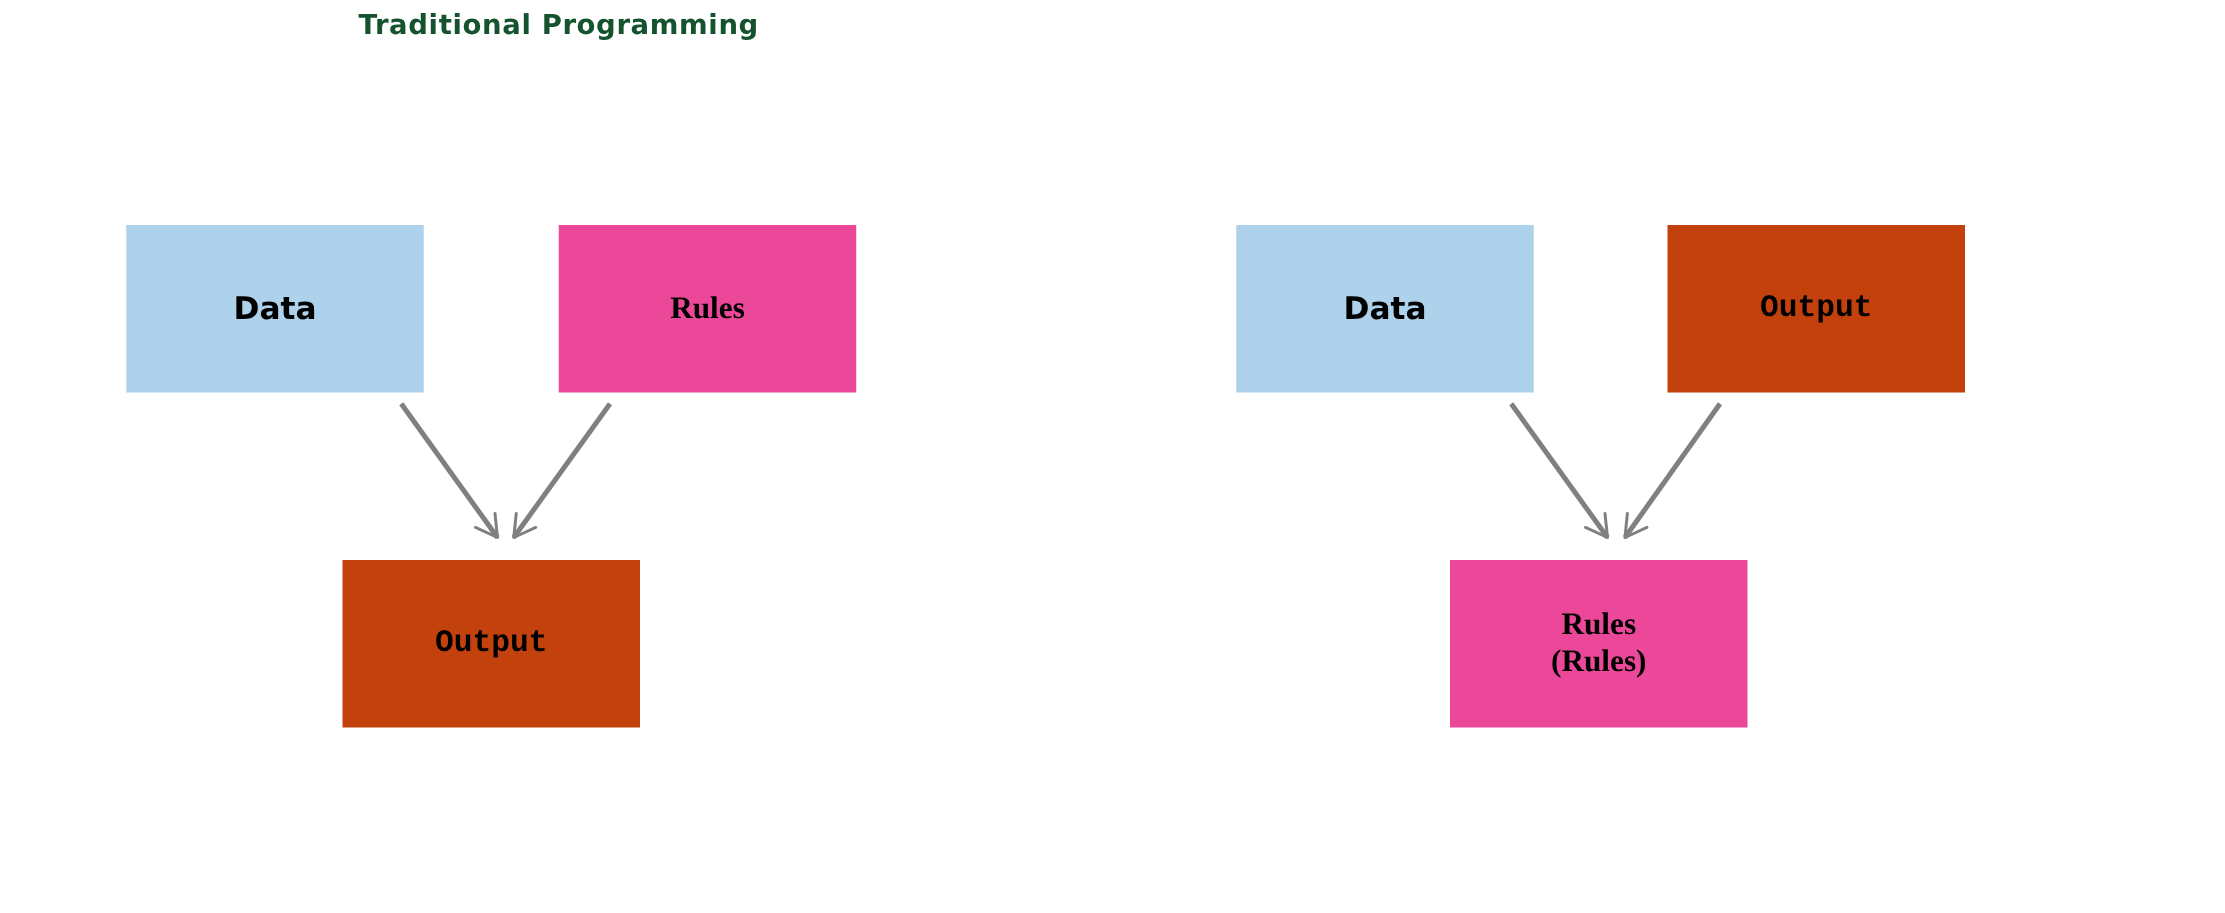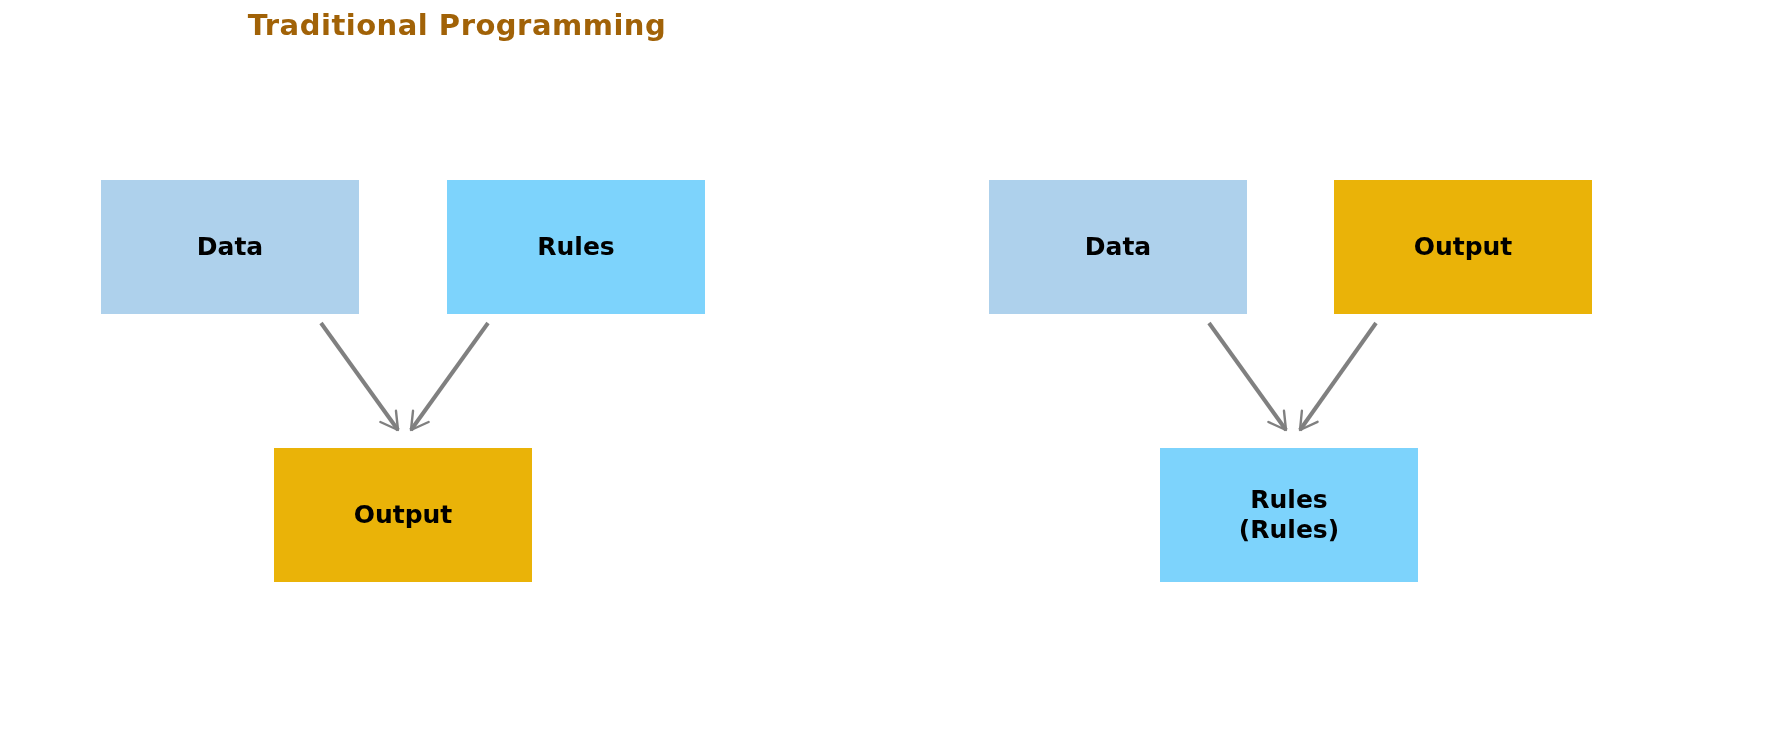--- a/index.html
+++ b/index.html
@@ -12,44 +12,43 @@
     width: 1780px;
     height: 730px;
     background: #ffffff;
     overflow: hidden;
     font-family: "DejaVu Sans", "Liberation Sans", sans-serif;
   }
   .panel-title {
     position: absolute;
     top: 8px;
     transform: translateX(-50%);
-    font-size: 29px;
+    font-size: 22px;
     font-weight: bold;
-    color: #a16207;
+    color: #14532d;
     white-space: nowrap;
     letter-spacing: 0.5px;
-    margin-left: 10px;
   }
   .box {
     position: absolute;
-    width: 258px;
+    width: 238px;
     height: 134px;
     display: flex;
     flex-direction: column;
     align-items: center;
     justify-content: center;
     text-align: center;
     font-size: 25px;
     font-weight: bold;
     color: #000000;
     line-height: 1.22;
   }
   .box-blue   { background: #aed1ec; }
-  .box-green  { background: #7dd3fc; }
-  .box-orange { background: #eab308; }
+  .box-green  { background: #ec4899; font-family: Liberation Serif, serif; }
+  .box-orange { background: #c2410c; font-family: Liberation Mono, monospace; }
   svg.arrow-layer {
     position: absolute;
     left: 0;
     top: 0;
     width: 1780px;
     height: 730px;
     pointer-events: none;
   }
 </style>
 </head>

